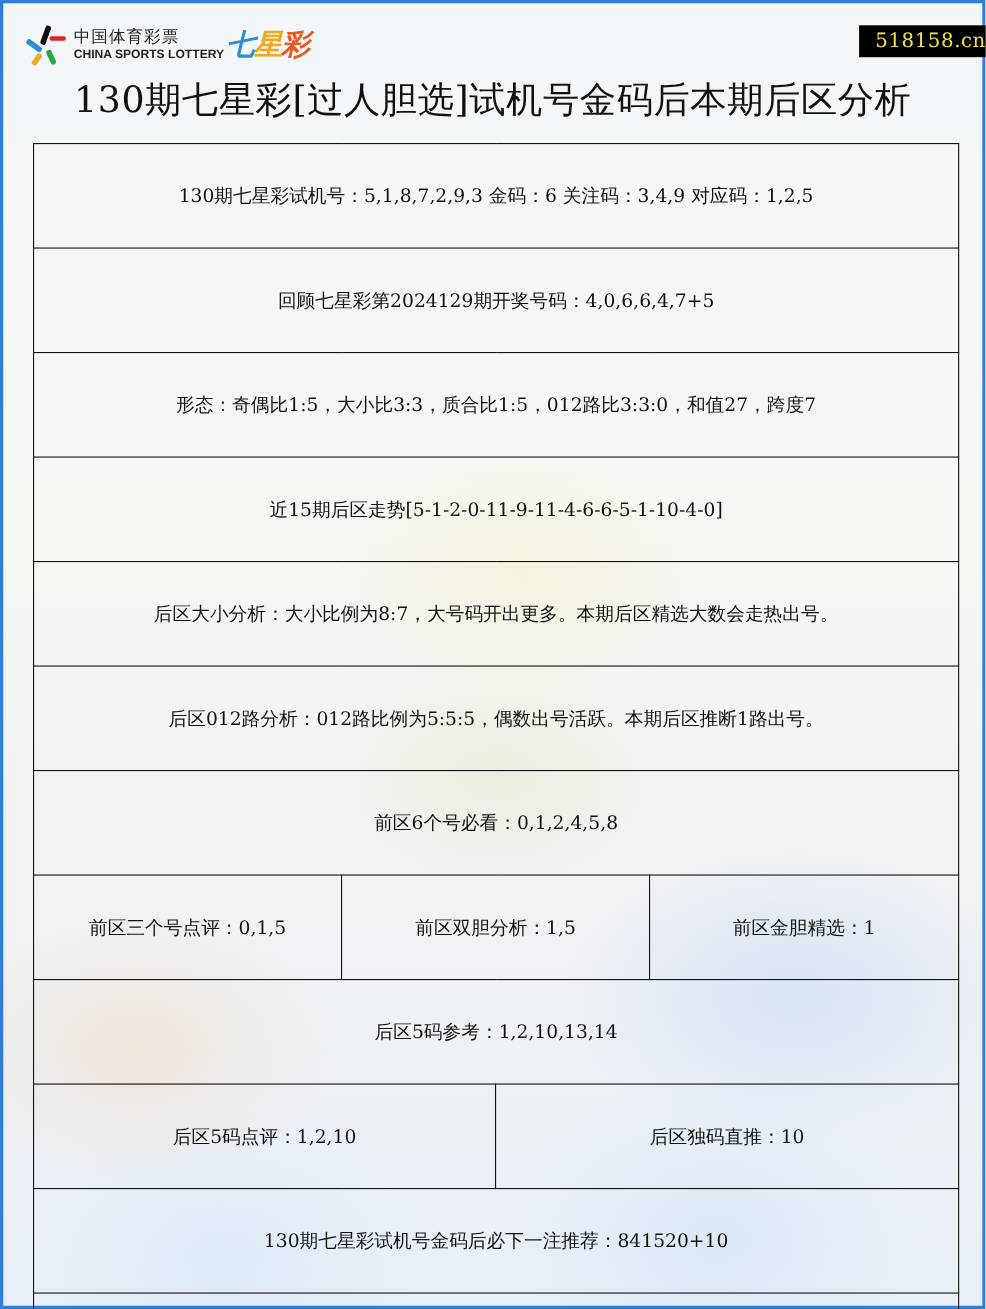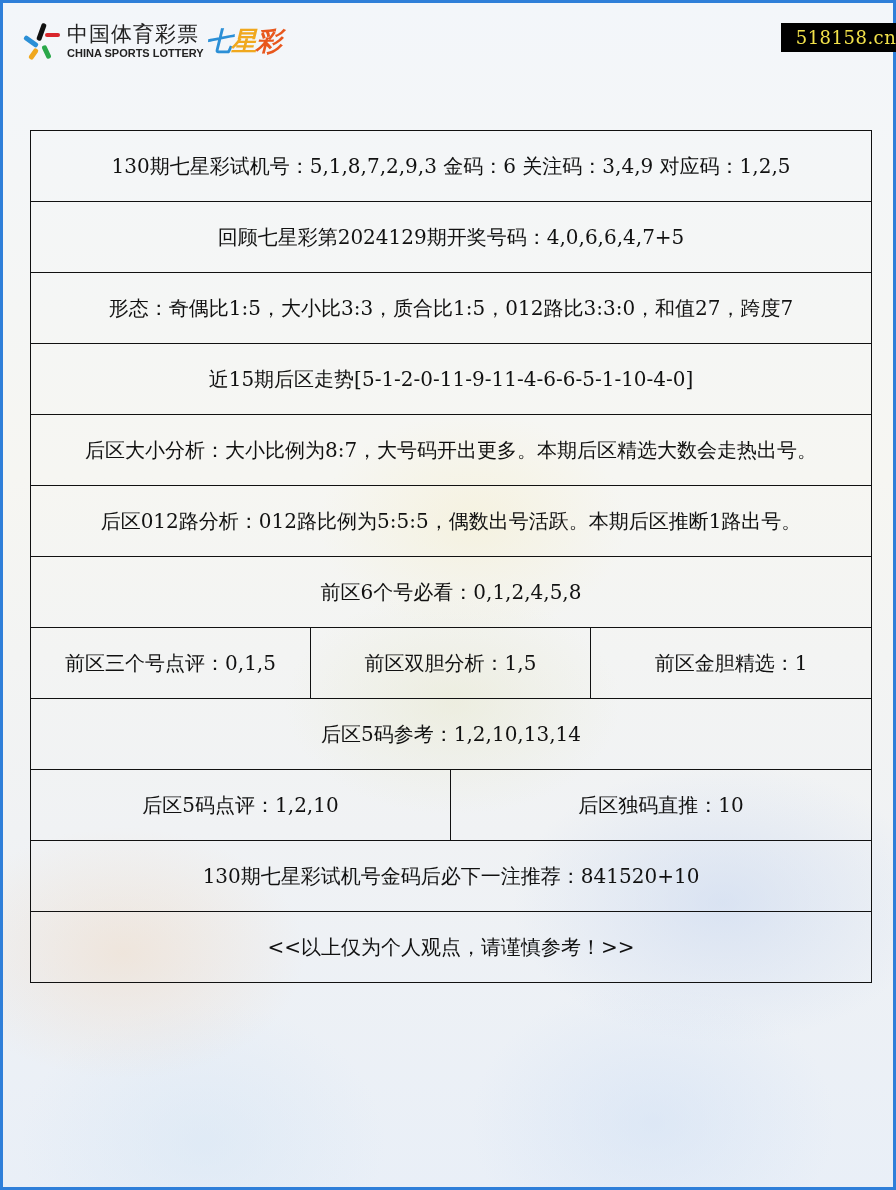--- a/index.html
+++ b/index.html
@@ -23,21 +23,21 @@
   .header {
     position: absolute; left: 0; top: 0; width: 890px; height: 60px;
   }
   .logo {
     position: absolute; left: 18px; top: 18px; height: 40px;
     display: flex; align-items: center;
   }
   .logo-mark { width: 40px; height: 36px; position: relative; }
   .logo-mark span { position: absolute; display: block; border-radius: 2px; }
   .logo-text { margin-left: 6px; display: flex; flex-direction: column; line-height: 1; }
-  .logo-cn { font-family: Liberation Serif, serif; font-size: 21px; color: #222; letter-spacing: 1px; }
+  .logo-cn { font-family: Liberation Mono, monospace; font-size: 15px; color: #222; letter-spacing: 1px; }
   .logo-en { font-family: "Liberation Sans", sans-serif; font-weight: bold; font-size: 11px; color: #222; margin-top: 3px; }
   .logo-brand {
     margin-left: 2px; font-family: "DejaVu Sans", sans-serif; font-weight: bold; font-style: italic;
     font-size: 26px; letter-spacing: -1px; line-height: 1;
   }
   .logo-brand .c1 { color: #2b8fd6; }
   .logo-brand .c2 { color: #f0a81e; }
   .logo-brand .c3 { color: #e8571d; }
   .site-badge {
     position: absolute; left: 762px; top: 20px; width: 130px; height: 29px;
@@ -47,23 +47,23 @@
   }
   .page-title {
     position: absolute; left: 0; top: 66px; width: 890px; text-align: center;
     font-size: 33px; color: #111; letter-spacing: 0.5px; white-space: nowrap;
   }
   table.grid {
     position: absolute; left: 27px; top: 127px;
     width: 841px; border-collapse: collapse; table-layout: fixed;
   }
   table.grid td {
-    border: 1.5px solid #111; height: 70px; padding: 0;
+    border: 1.5px solid #111; height: 70px; padding: 12px;
     text-align: center; vertical-align: middle;
-    font-size: 20px; color: #111; white-space: nowrap;
+    font-size: 17px; color: #111; white-space: nowrap;
   }
 </style>
 </head>
 <body>
 
 <div class="frame">
 
   <div class="header">
     <div class="logo">
       <div class="logo-mark">
@@ -77,20 +77,21 @@
         <span class="logo-cn">中国体育彩票</span>
         <span class="logo-en">CHINA SPORTS LOTTERY</span>
       </div>
       <div class="logo-brand">
         <span class="c1">七</span><span class="c2">星</span><span class="c3">彩</span>
       </div>
     </div>
     <div class="site-badge">518158.cn</div>
   </div>
 
+  <div class="page-title">130期七星彩[过人胆选]试机号金码后本期后区分析</div>
 
   <table class="grid">
     <colgroup>
       <col style="width:280px">
         <col style="width:140px">
         <col style="width:140px">
         <col style="width:281px">
     </colgroup>
     <tbody>
         <tr>

